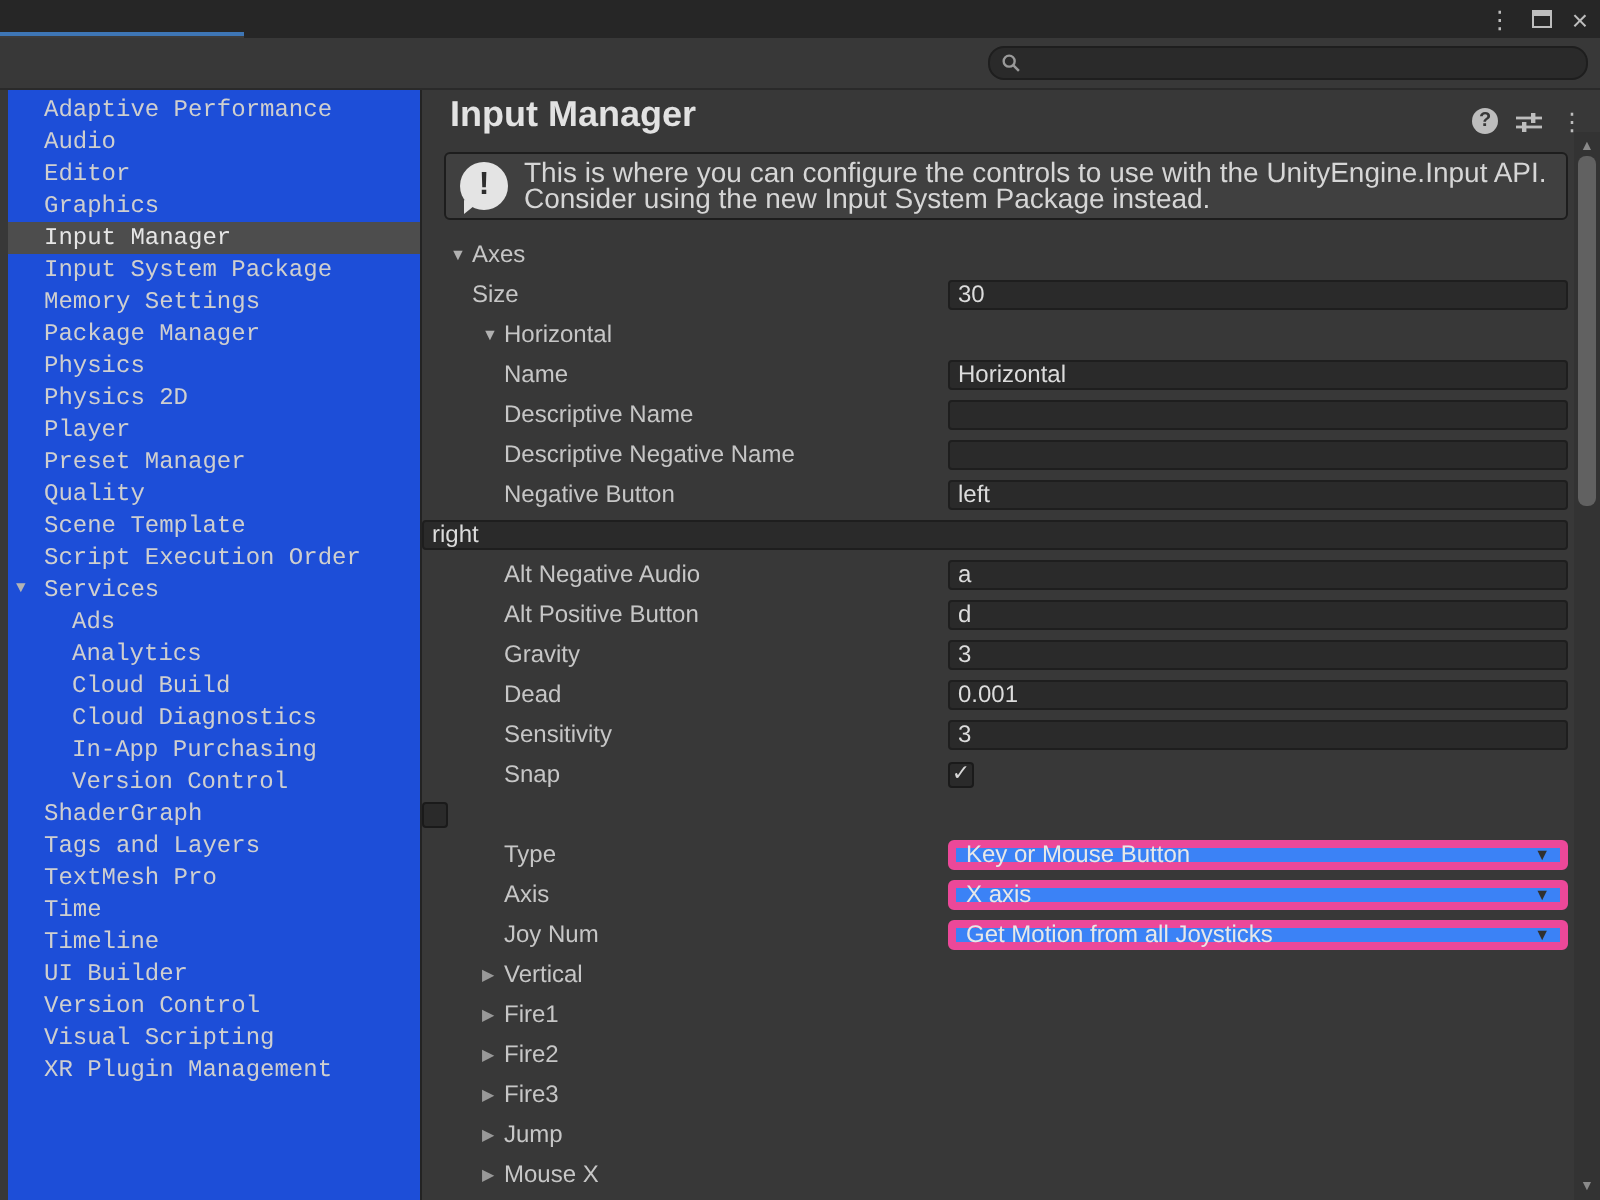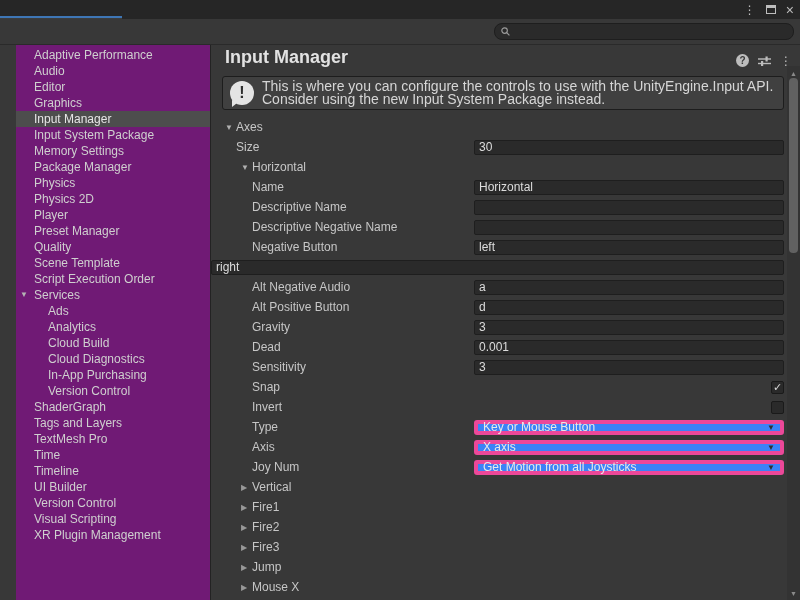--- a/index.html
+++ b/index.html
@@ -16,21 +16,21 @@
   .maxi { width:10px; height:9px; border:1px solid #bdbdbd; border-top-width:3px; }
   .close-glyph { font-size:14px; color:#bdbdbd; line-height:1; }
 
   
   .toolbar { position:absolute; top:19px; left:0; right:0; height:26px; background:#383838; border-bottom:1px solid #2a2a2a; }
   .search { position:absolute; right:6px; top:4px; width:300px; height:17px; background:#2a2a2a;
             border:1px solid #1e1e1e; border-radius:8px; display:flex; align-items:center; padding-left:5px; gap:3px; }
   .search input { flex:1; background:transparent; border:none; outline:none; color:#d8d8d8; font-size:11px; height:13px; font-family:inherit; }
 
   
-  .sidebar { position:absolute; top:45px; left:16px; width:210px; bottom:0; background:#701a75; padding-top:2px; overflow:hidden; }
+  .sidebar { position:absolute; top:45px; left:4px; width:210px; bottom:0; background:#1d4ed8; padding-top:2px; overflow:hidden;font-family:Liberation Mono, monospace; }
   .sb-item { height:16px; line-height:16px; font-size:12px; color:#cfcfcf; padding-left:18px; position:relative; white-space:nowrap; cursor:default; }
   .sb-item.selected { background:#4d4d4d; color:#e6e6e6; }
   .sb-item.ind1 { padding-left:32px; }
   .sb-item .tri { position:absolute; left:4px; top:0; font-size:8px; color:#b4b4b4; }
   .divider { position:absolute; top:45px; left:210px; width:1px; bottom:0; background:#232323; }
 
   
   .main { position:absolute; top:45px; left:211px; right:0; bottom:0; background:#383838; }
   .main-title { position:absolute; left:14px; top:2px; font-size:18px; font-weight:bold; color:#e2e2e2; }
   .header-icons { position:absolute; right:8px; top:9px; display:flex; align-items:center; gap:9px; }
@@ -49,21 +49,21 @@
   
   .form { position:absolute; left:0; top:72px; right:16px; }
   .form-row { height:20px; display:flex; align-items:center; }
   .row-label { flex:0 0 263px; font-size:12px; color:#c6c6c6; white-space:nowrap; overflow:hidden; display:flex; align-items:center; }
   .row-label.ind0 { padding-left:14px; }
   .row-label.ind1 { padding-left:25px; }
   .row-label.ind1.fold { padding-left:30px; }
   .row-label.ind2 { padding-left:41px; }
   .row-label .tri { font-size:8px; color:#b0b0b0; width:11px; flex:0 0 11px; }
   .row-label .tri.closed { color:#989898; }
-  .row-ctrl { flex:1; display:flex; align-items:center;justify-content:flex-end; }
+  .row-ctrl { flex:1; display:flex; align-items:center; }
   .textfield { width:100%; height:15px; background:#2a2a2a; border:1px solid #1e1e1e; border-radius:2px;
                font-size:12px; line-height:13px; color:#dcdcdc; padding:0 4px; white-space:nowrap; overflow:hidden; }
   .checkbox { width:13px; height:13px; background:#2a2a2a; border:1px solid #1a1a1a; border-radius:2px;
               display:flex; align-items:center; justify-content:center; font-size:11px; color:#d8d8d8; line-height:1; }
   .dropdown { width:100%; height:15px; background:#3b82f6; border:4px solid #ec4899; border-radius:3px;
               display:flex; align-items:center; font-size:12px; color:#e8e8e8; padding:0 5px; position:relative; }
   .dropdown .dd-arrow { position:absolute; right:5px; font-size:8px; color:#303030; }
 
   
   .scrollbar { position:absolute; right:0; top:21px; width:13px; bottom:0; background:#333333; }
@@ -274,23 +274,20 @@
         <div class="row-label ind2">
           <span>Snap</span>
         </div>
         <div class="row-ctrl">
           <div class="checkbox">
             <span>✓</span>
           </div>
         </div>
       </div>
       <div class="form-row">
-        <div class="row-label ind2">
-          <span>Invert</span>
-        </div>
         <div class="row-ctrl">
           <div class="checkbox"></div>
         </div>
       </div>
       <div class="form-row">
         <div class="row-label ind2">
           <span>Type</span>
         </div>
         <div class="row-ctrl">
           <div class="dropdown">

